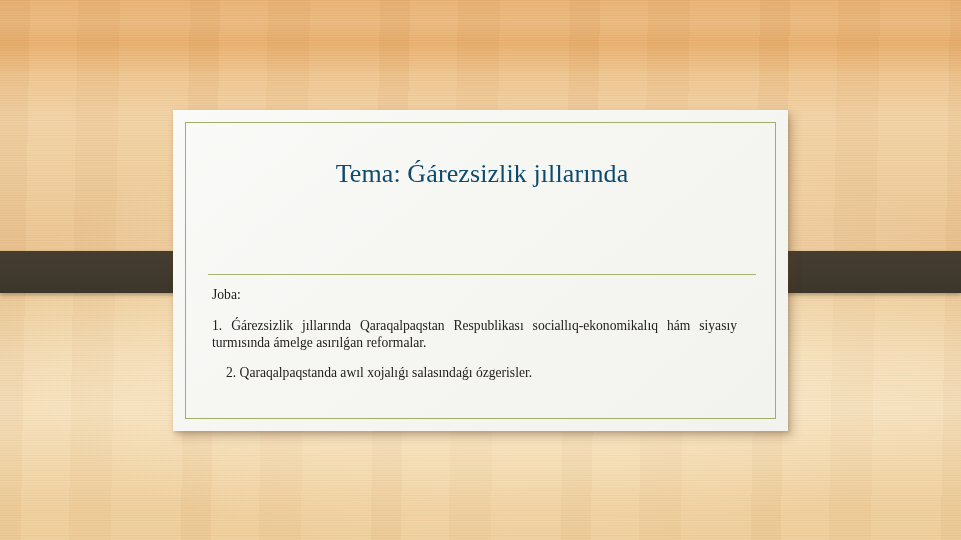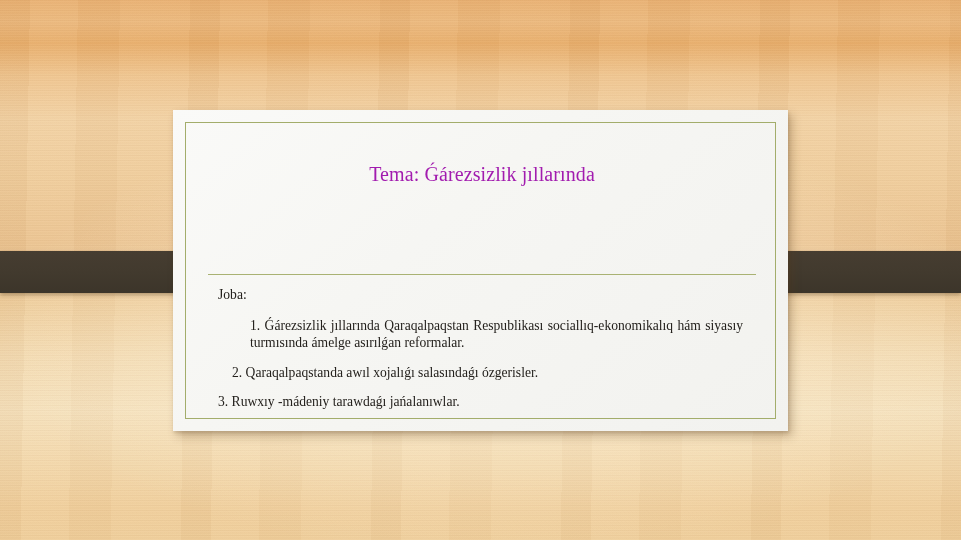--- a/index.html
+++ b/index.html
@@ -97,49 +97,49 @@
   #side-bar-right { left:766px; width:195px; }
 
   
   #title-block {
     position:absolute;
     left:208px; top:150px;
     width:548px;
     text-align:center;
   }
   .title-line {
-    font-size:20px;
+    font-size:26px;
     line-height:48px;
-    color:#a21caf;
+    color:#0c4a6e;
     font-weight:400;
     letter-spacing:0.1px;
     white-space:nowrap;
   }
 
   
   #title-divider {
     position:absolute;
     left:208px; top:274px;
     width:548px; height:0;
     border-top:1.6px solid #A9B273;
   }
 
   
   #body-block {
     position:absolute;
-    left:218px; top:286px;
+    left:212px; top:286px;
     width:525px;
     color:#24211D;
   }
   .body-para {
     font-size:13.6px;
     line-height:17.5px;
     margin-bottom:11px;
   }
-  .body-para.justified { text-align:justify;margin-left:32px; }
+  .body-para.justified { text-align:justify; }
   .body-para:last-child { margin-bottom:0; }
   #para-joba { margin-bottom:13px; }
   #para-1 { margin-bottom:12px; }
   #para-2 { margin-bottom:12px;margin-left:14px; }
 </style>
 </head>
 <body>
 
 <div id="wood-bg"></div>
 <div id="wood-sheen"></div>
@@ -154,14 +154,13 @@
 <div id="title-block">
   <div class="title-line">Tema: Ǵárezsizlik jıllarında</div>
 </div>
 
 <div id="title-divider"></div>
 
 <div id="body-block">
   <div class="body-para" id="para-joba">Joba:</div>
   <div class="body-para justified" id="para-1">1. Ǵárezsizlik jıllarında Qaraqalpaqstan Respublikası sociallıq-ekonomikalıq hám siyasıy turmısında ámelge asırılǵan reformalar.</div>
   <div class="body-para" id="para-2">2. Qaraqalpaqstanda awıl xojalıǵı salasındaǵı ózgerisler.</div>
-  <div class="body-para" id="para-3">3. Ruwxıy -mádeniy tarawdaǵı jańalanıwlar.</div>
 </div>
 
 </body></html>

